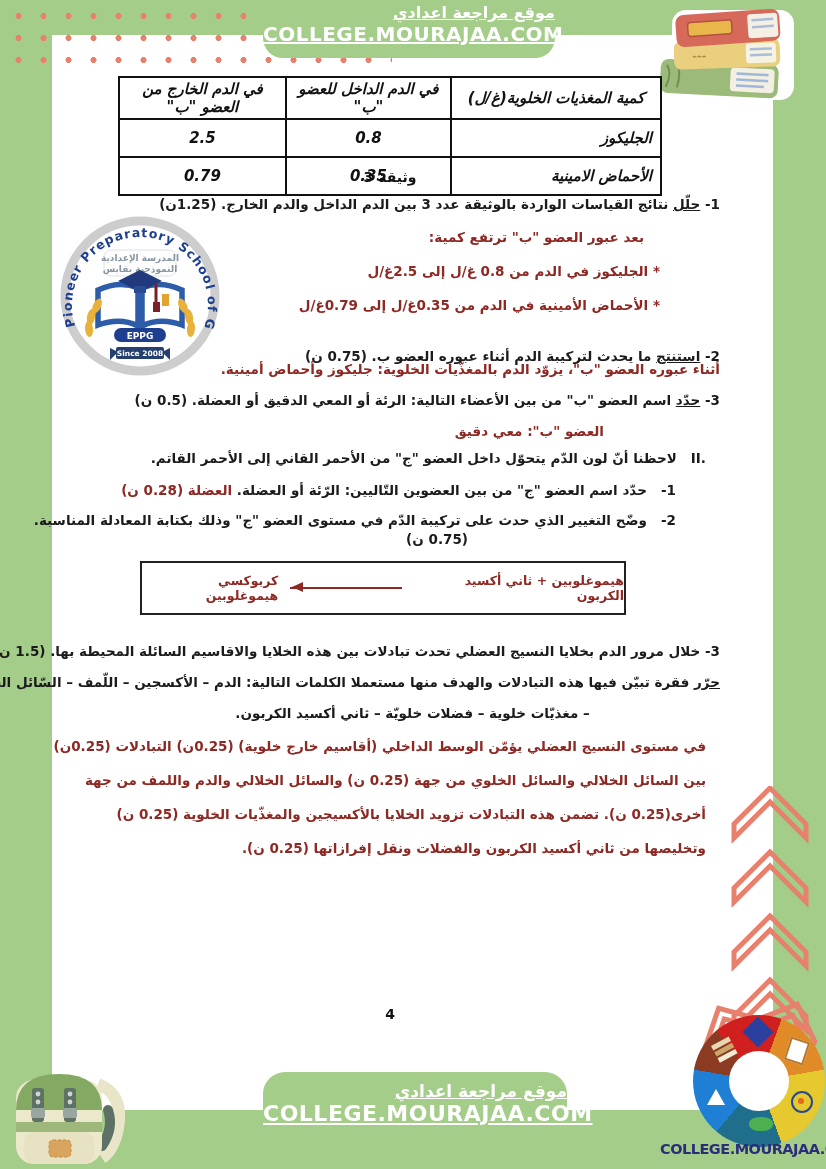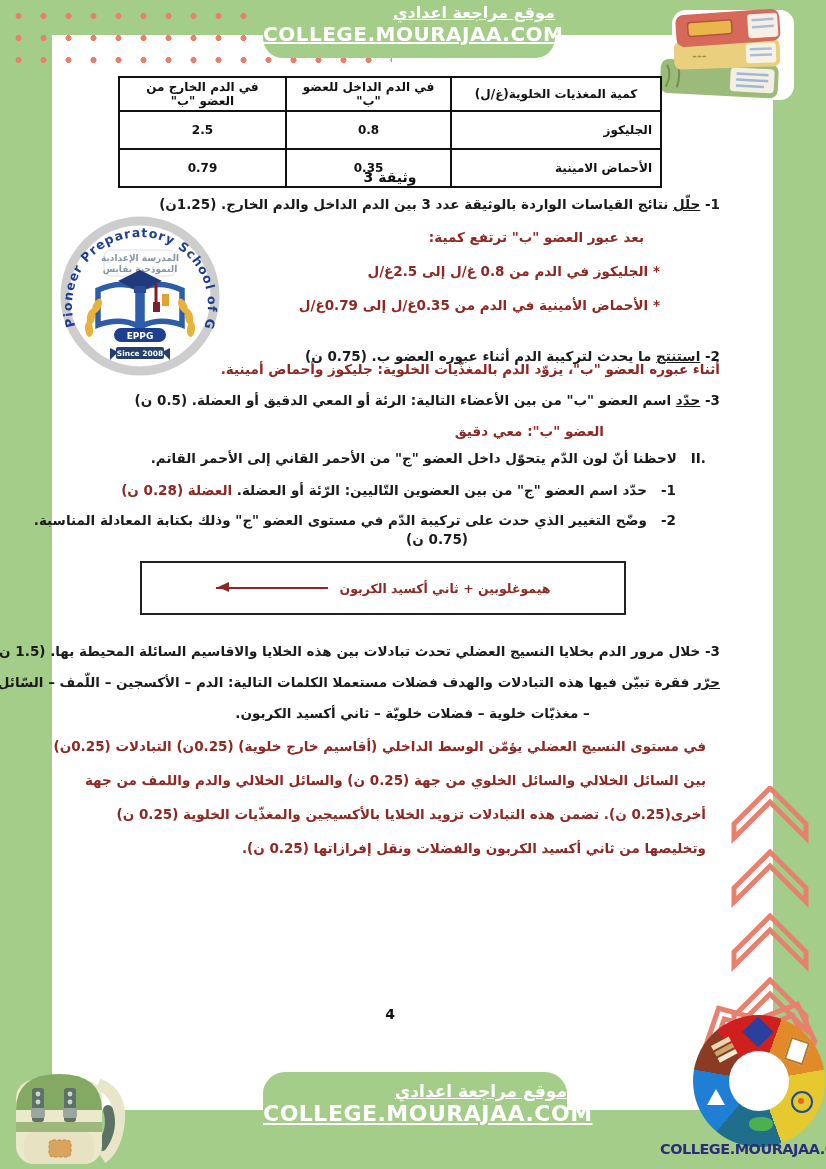--- a/index.html
+++ b/index.html
@@ -21,21 +21,21 @@
     border-radius:0 0 20px 20px;text-align:center;color:#fff;}
   .footer-tab{left:263px;top:1072px;width:304px;height:97px;background:#a5cd8a;
     border-radius:22px 22px 0 0;text-align:center;color:#fff;}
   .site-ar{font-size:16px;font-weight:bold;text-decoration:underline;padding-top:3px;text-align:right;}
   .site-url{font-size:20px;font-weight:bold;text-decoration:underline;letter-spacing:.5px;}
   .footer-tab .site-ar{font-size:17px;padding-top:9px;}
   .footer-tab .site-url{font-size:22px;}
   
   .doc-table{left:118px;top:76px;width:544px;border-collapse:collapse;direction:rtl;
     position:absolute;font-weight:bold;color:#111;}
-  .doc-table td,.doc-table th{border:2px solid #111;font-size:12px;padding:2px 8px;}
+  .doc-table td,.doc-table th{border:2px solid #111;font-size:15px;padding:2px 8px;font-style:italic;}
   .doc-table th{height:28px;text-align:center;}
   .doc-table td{height:32px;}
   .col-label{width:205px;text-align:right;}
   .col-in{width:158px;text-align:center;}
   .col-out{width:160px;text-align:center;}
   .doc-caption{left:105px;top:169px;width:570px;text-align:center;direction:rtl;
     font-weight:bold;font-size:14px;color:#111;}
   
   .line{position:absolute;right:106px;direction:rtl;white-space:nowrap;
     font-weight:bold;font-size:13.5px;color:#1b1b1b;}
@@ -190,27 +190,28 @@
   <span>1-</span>&nbsp;&nbsp;&nbsp;<span>حدّد اسم العضو "ج" من بين العضوين التّاليين: الرّئة أو العضلة. </span><span class="red">العضلة (0.28 ن)</span>
 </div>
 <div class="line" style="top:512px;right:150px">
   <span>2-</span>&nbsp;&nbsp;&nbsp;<span>وضّح التغيير الذي حدث على تركيبة الدّم في مستوى العضو "ج" وذلك بكتابة المعادلة المناسبة.</span>
 </div>
 <div class="line" style="top:531px;right:358px">(0.75 ن)</div>
 
 <div class="abs eq-box">
   <span>هيموغلوبين + ثاني أكسيد الكربون</span>
   <span class="eq-arrow"></span>
+  <span>كربوكسي هيموغلوبين</span>
 </div>
 
 <div class="line" style="top:643px">
   <span>3-</span><span> خلال مرور الدم بخلايا النسيج العضلي تحدث تبادلات بين هذه الخلايا والاقاسيم السائلة المحيطة بها. </span><span>(1.5 ن)</span>
 </div>
 <div class="line" style="top:674px">
-  <span class="uv">حرّر</span><span> فقرة تبيّن فيها هذه التبادلات والهدف فضلات مستعملا الكلمات التالية: </span><span>الدم – الأكسجين – اللّمف – السّائل الخلالي</span>
+  <span class="uv">حرّر</span><span> فقرة تبيّن فيها هذه التبادلات والهدف منها مستعملا الكلمات التالية: </span><span>الدم – الأكسجين – اللّمف – السّائل الخلالي</span>
 </div>
 <div class="line" style="top:705px;right:106px;width:615px;text-align:center">– مغذيّات خلوية – فضلات خلويّة – ثاني أكسيد الكربون.</div>
 
 <div class="line red" style="top:738px;right:120px">في مستوى النسيج العضلي يؤمّن الوسط الداخلي (أقاسيم خارج خلوية) (0.25ن) التبادلات (0.25ن)</div>
 <div class="line red" style="top:772px;right:120px">بين السائل الخلالي والسائل الخلوي من جهة (0.25 ن) والسائل الخلالي والدم واللمف من جهة</div>
 <div class="line red" style="top:806px;right:120px">أخرى(0.25 ن). تضمن هذه التبادلات تزويد الخلايا بالأكسيجين والمغذّيات الخلوية (0.25 ن)</div>
 <div class="line red" style="top:840px;right:120px">وتخليصها من ثاني أكسيد الكربون والفضلات ونقل إفرازاتها (0.25 ن).</div>
 
 <svg class="abs" style="left:728px;top:786px" width="90" height="270" viewBox="0 0 90 270">
   <path class="chev" d="M6 38 L42 2 L78 38 L78 52 L42 16 L6 52 Z"></path>

